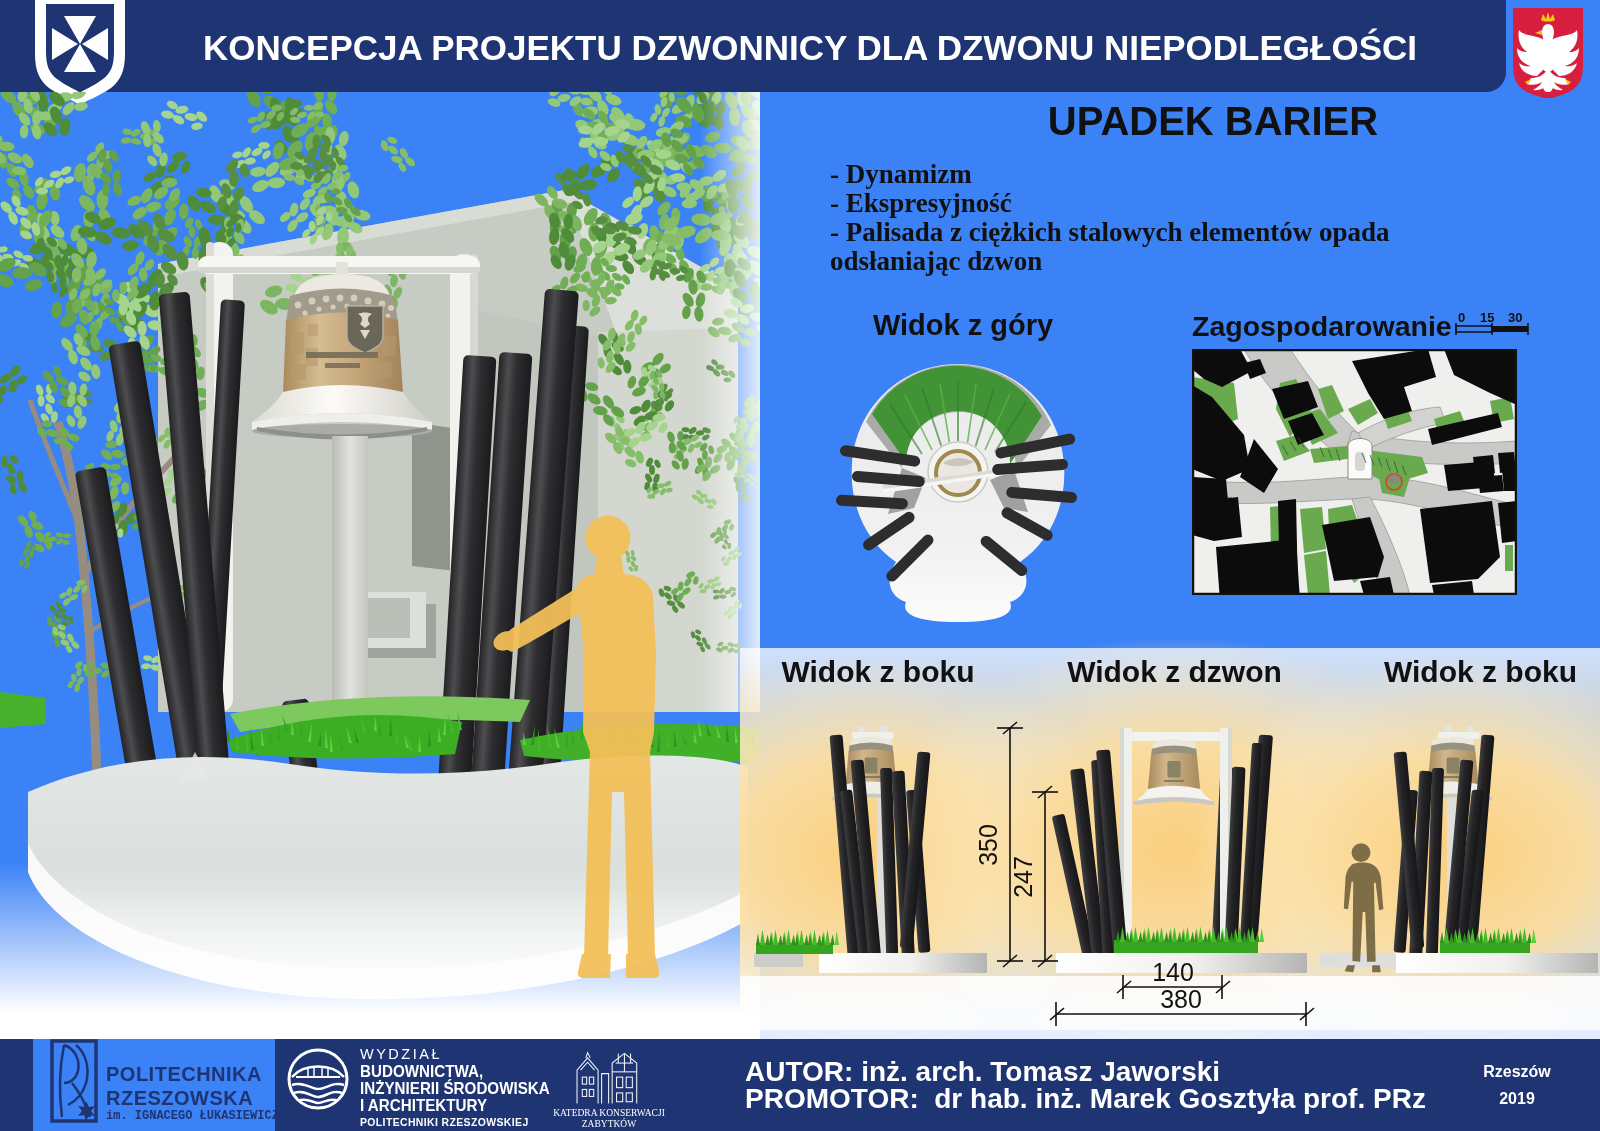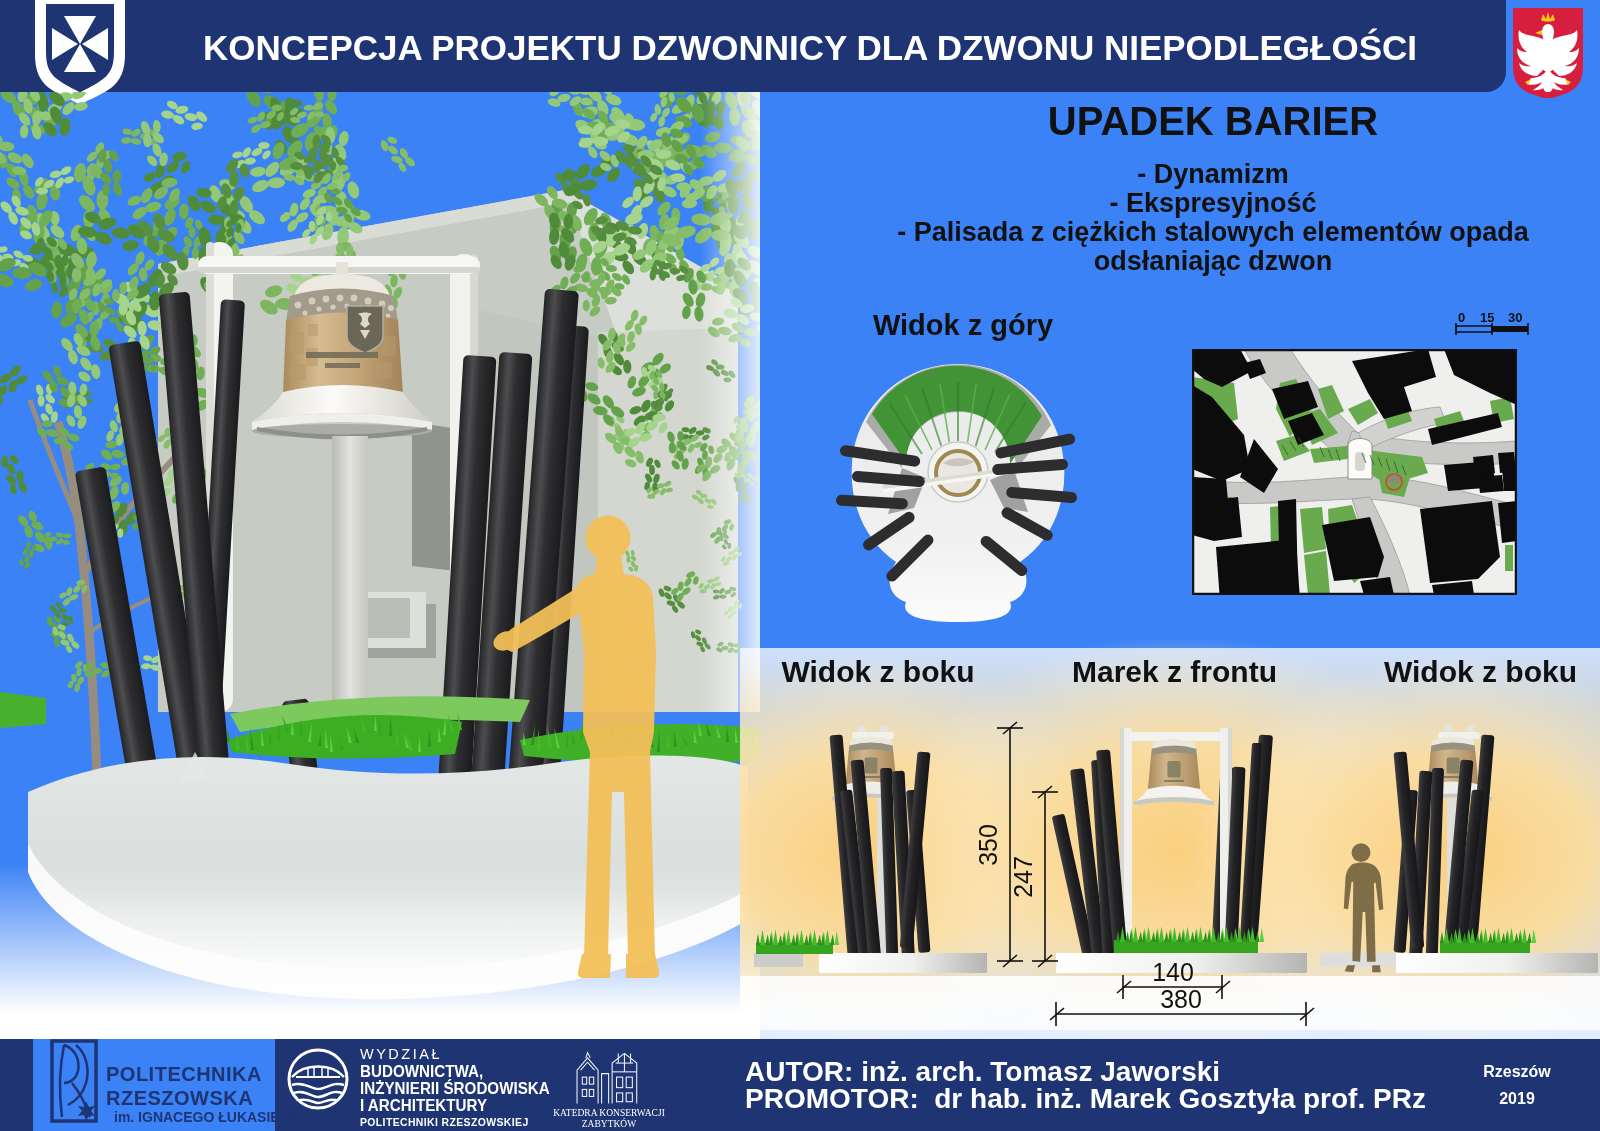--- a/index.html
+++ b/index.html
@@ -492,22 +492,22 @@
       <path d="M577 497 C577 490 585 483 595 482 L622 482 C640 482 652 492 653 505 L656 560 L654 640 L650 660 L655 865 L628 865 L624 700 L612 700 L608 865 L584 865 L590 660 L583 640 L584 560 Z"></path>
       <path d="M583 492 L516 534 C505 540 500 548 503 556 L512 560 C520 556 532 549 546 541 L592 514 Z"></path>
       <ellipse cx="505" cy="549" rx="12" ry="9" transform="rotate(-25 505 549)"></ellipse>
       <path d="M582 862 L578 880 C577 884 580 886 584 886 L610 886 L611 862 Z"></path>
       <path d="M626 862 L626 886 L654 886 C658 886 660 883 659 879 L655 862 Z"></path>
     </g>
   </svg>
 
   <div class="abs" style="left:830px;top:99px;width:766px;text-align:center;color:#111;
        font-size:40px;font-weight:bold;">UPADEK BARIER</div>
-  <div class="abs" style="left:830px;top:160px;width:766px;text-align:center;color:#111;
-       font-size:27px;font-weight:bold;line-height:29px;">- Dynamizm<br>- Ekspresyjność<br>- Palisada z ciężkich stalowych elementów opada<br>odsłaniając dzwon</div>
+  <div class="abs" style="left:830px;top:160px;width:766px;color:#111;
+       font-size:27px;font-weight:bold;line-height:29px;font-family:Liberation Serif, serif;">- Dynamizm<br>- Ekspresyjność<br>- Palisada z ciężkich stalowych elementów opada<br>odsłaniając dzwon</div>
 
   <div class="abs" style="left:818px;top:309px;width:290px;text-align:center;color:#111;font-size:29px;font-weight:bold;z-index:5;">Widok z góry</div>
 
   <svg class="abs" style="left:830px;top:352px;" width="260" height="280" viewBox="0 0 260 280">
     <defs>
       <linearGradient id="tvfade" x1="0" y1="0" x2="0" y2="1">
         <stop offset="0" stop-color="#e8e9e8"></stop>
           <stop offset="0.7" stop-color="#f0f1f0"></stop>
         <stop offset="1" stop-color="#fcfcfc"></stop>
       </linearGradient>
@@ -556,20 +556,21 @@
 
     <g fill="#2d2d2f">
       <rect x="0" y="-5.5" width="81" height="11" rx="5.5" transform="translate(245,86) rotate(168.6)"></rect>
       <rect x="0" y="-5.5" width="76" height="11" rx="5.5" transform="translate(238,112) rotate(175.5)"></rect>
       <rect x="0" y="-5.5" width="71" height="11" rx="5.5" transform="translate(247,146) rotate(-175.2)"></rect>
       <rect x="0" y="-5.5" width="57" height="11" rx="5.5" transform="translate(222,186) rotate(-150.8)"></rect>
       <rect x="0" y="-5.5" width="57" height="11" rx="5.5" transform="translate(196,222) rotate(-140.7)"></rect>
     </g>
   </svg>
 
+  <div class="abs" style="left:1192px;top:310px;width:300px;text-align:left;color:#111;font-size:28.5px;font-weight:bold;z-index:5;">Zagospodarowanie</div>
 
   <svg class="abs" style="left:1192px;top:349px;" width="325" height="246" viewBox="0 0 325 246">
     <rect x="0" y="0" width="325" height="246" fill="#efefed"></rect>
 
     <g fill="#c9c9c7" stroke="#9a9a98" stroke-width="0.8">
       <path d="M52 0 L98 0 C118 30 142 62 166 84 L150 108 C110 80 75 40 52 0 Z"></path>
       <path d="M160 82 C200 92 260 97 325 92 L325 114 C260 118 200 114 152 106 Z"></path>
       <path d="M0 130 C60 138 120 130 160 128 C220 124 280 146 325 156 L325 180 C270 170 210 148 160 150 C110 152 50 158 0 152 Z"></path>
       <path d="M178 148 C195 180 210 215 218 246 L190 246 C180 215 170 180 160 150 Z"></path>
       <path d="M166 84 C190 70 220 60 248 58 L254 74 C226 78 196 90 176 100 Z" fill="#d2d2d0"></path>
@@ -654,21 +655,21 @@
     <text x="28" y="12" font-size="13" font-weight="bold" fill="#111" font-family="Liberation Sans, sans-serif">15</text>
     <text x="56" y="12" font-size="13" font-weight="bold" fill="#111" font-family="Liberation Sans, sans-serif">30</text>
     <rect x="4" y="16" width="36" height="6" fill="none" stroke="#111" stroke-width="1.5"></rect>
     <rect x="40" y="16" width="36" height="6" fill="#111"></rect>
     <line x1="4" y1="13" x2="4" y2="25" stroke="#111" stroke-width="1.5"></line>
     <line x1="40" y1="13" x2="40" y2="25" stroke="#111" stroke-width="1.5"></line>
     <line x1="76" y1="13" x2="76" y2="25" stroke="#111" stroke-width="1.5"></line>
   </svg>
 
   <div class="abs" style="left:768px;top:655px;width:220px;text-align:center;color:#111;font-size:30px;font-weight:bold;z-index:5;">Widok z boku</div>
-  <div class="abs" style="left:1057px;top:655px;width:235px;text-align:center;color:#111;font-size:30px;font-weight:bold;z-index:5;">Marek z frontu</div>
+  <div class="abs" style="left:1057px;top:655px;width:235px;text-align:center;color:#111;font-size:30px;font-weight:bold;z-index:5;">Widok z dzwon</div>
   <div class="abs" style="left:1368px;top:655px;width:225px;text-align:center;color:#111;font-size:30px;font-weight:bold;z-index:5;">Widok z boku</div>
 
   <svg class="abs" style="left:740px;top:640px;" width="860" height="400" viewBox="0 0 860 400">
     <defs>
       <radialGradient id="glow1" cx="0.5" cy="0.5" r="0.5">
         <stop offset="0" stop-color="#fbcf7e"></stop>
           <stop offset="0.5" stop-color="#fbdda0" stop-opacity="0.95"></stop>
         <stop offset="1" stop-color="#fdf0d2" stop-opacity="0"></stop>
       </radialGradient>
       <linearGradient id="glowbase" x1="0" y1="0" x2="0" y2="1">
@@ -849,21 +850,21 @@
       <path d="M14 6 C26 10 30 22 28 32 C26 40 20 44 14 44"></path>
       <path d="M26 6 C36 14 40 30 36 44 C33 54 26 62 18 66"></path>
       <path d="M22 44 C30 54 36 66 40 78"></path>
     </g>
     <g fill="#1e3473">
       <path d="M36 62 l3 6 l6 -1 l-4 5 l4 5 l-6 -1 l-3 6 l-2 -6 l-6 1 l4 -5 l-4 -5 l6 1 Z"></path>
     </g>
   </svg>
 
   <div class="abs" style="left:106px;top:1062px;color:#1e3473;font-weight:bold;font-size:20px;line-height:24px;letter-spacing:0.5px;">POLITECHNIKA<br>RZESZOWSKA</div>
-  <div class="abs" style="left:114px;top:1109px;color:#1e3473;font-weight:bold;font-size:14px;">im. IGNACEGO ŁUKASIEWICZA</div>
+  <div class="abs" style="left:106px;top:1109px;color:#1e3473;font-weight:bold;font-size:12px;font-family:Liberation Mono, monospace;">im. IGNACEGO ŁUKASIEWICZA</div>
 
   <svg class="abs" style="left:286px;top:1047px;" width="64" height="64" viewBox="0 0 64 64">
     <circle cx="32" cy="32" r="29" fill="none" stroke="#ffffff" stroke-width="3"></circle>
     <path d="M6 30 C18 16 46 16 58 30" fill="none" stroke="#ffffff" stroke-width="2.5"></path>
     <path d="M10 30 L54 30" stroke="#ffffff" stroke-width="2"></path>
     <g stroke="#ffffff" stroke-width="1.5" fill="none">
       <path d="M22 22 L22 30"></path>
         <path d="M28 19 L28 30"></path>
         <path d="M36 19 L36 30"></path>
         <path d="M42 22 L42 30"></path>

